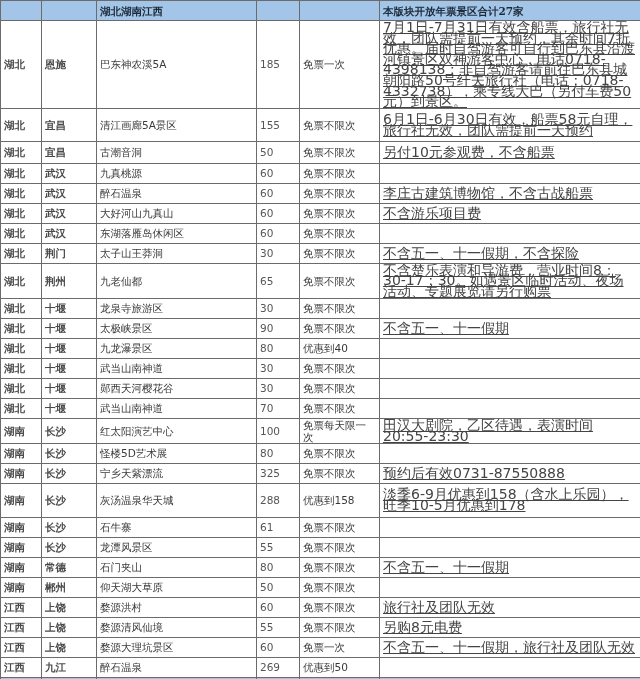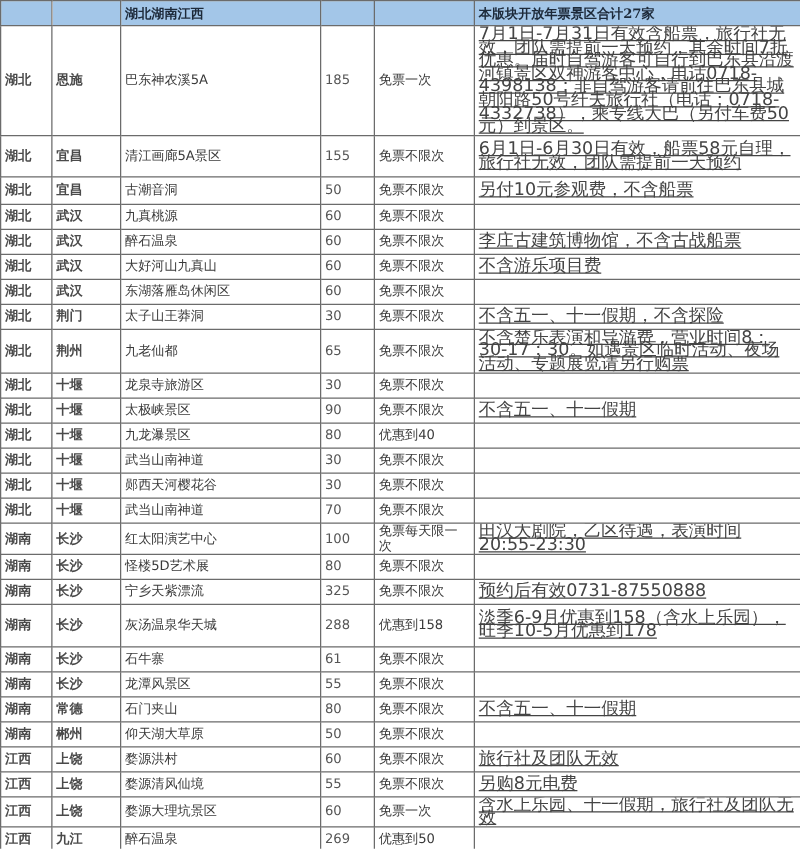--- a/index.html
+++ b/index.html
@@ -232,21 +232,21 @@
       <td class="c-price">55</td>
       <td>免票不限次</td>
       <td class="note">另购8元电费</td>
     </tr>
       <tr style="height: 20px;">
       <td class="c-prov">江西</td>
       <td class="c-city">上饶</td>
       <td>婺源大理坑景区</td>
       <td class="c-price">60</td>
       <td>免票一次</td>
-      <td class="note">含水上乐园、十一假期，旅行社及团队无效</td>
+      <td class="note">不含五一、十一假期，旅行社及团队无效</td>
     </tr>
       <tr style="height: 20px;">
       <td class="c-prov">江西</td>
       <td class="c-city">九江</td>
       <td>醉石温泉</td>
       <td class="c-price">269</td>
       <td>优惠到50</td>
       <td class="note"></td>
     </tr>
       <tr class="band" id="footer-row" style="height:26px">

